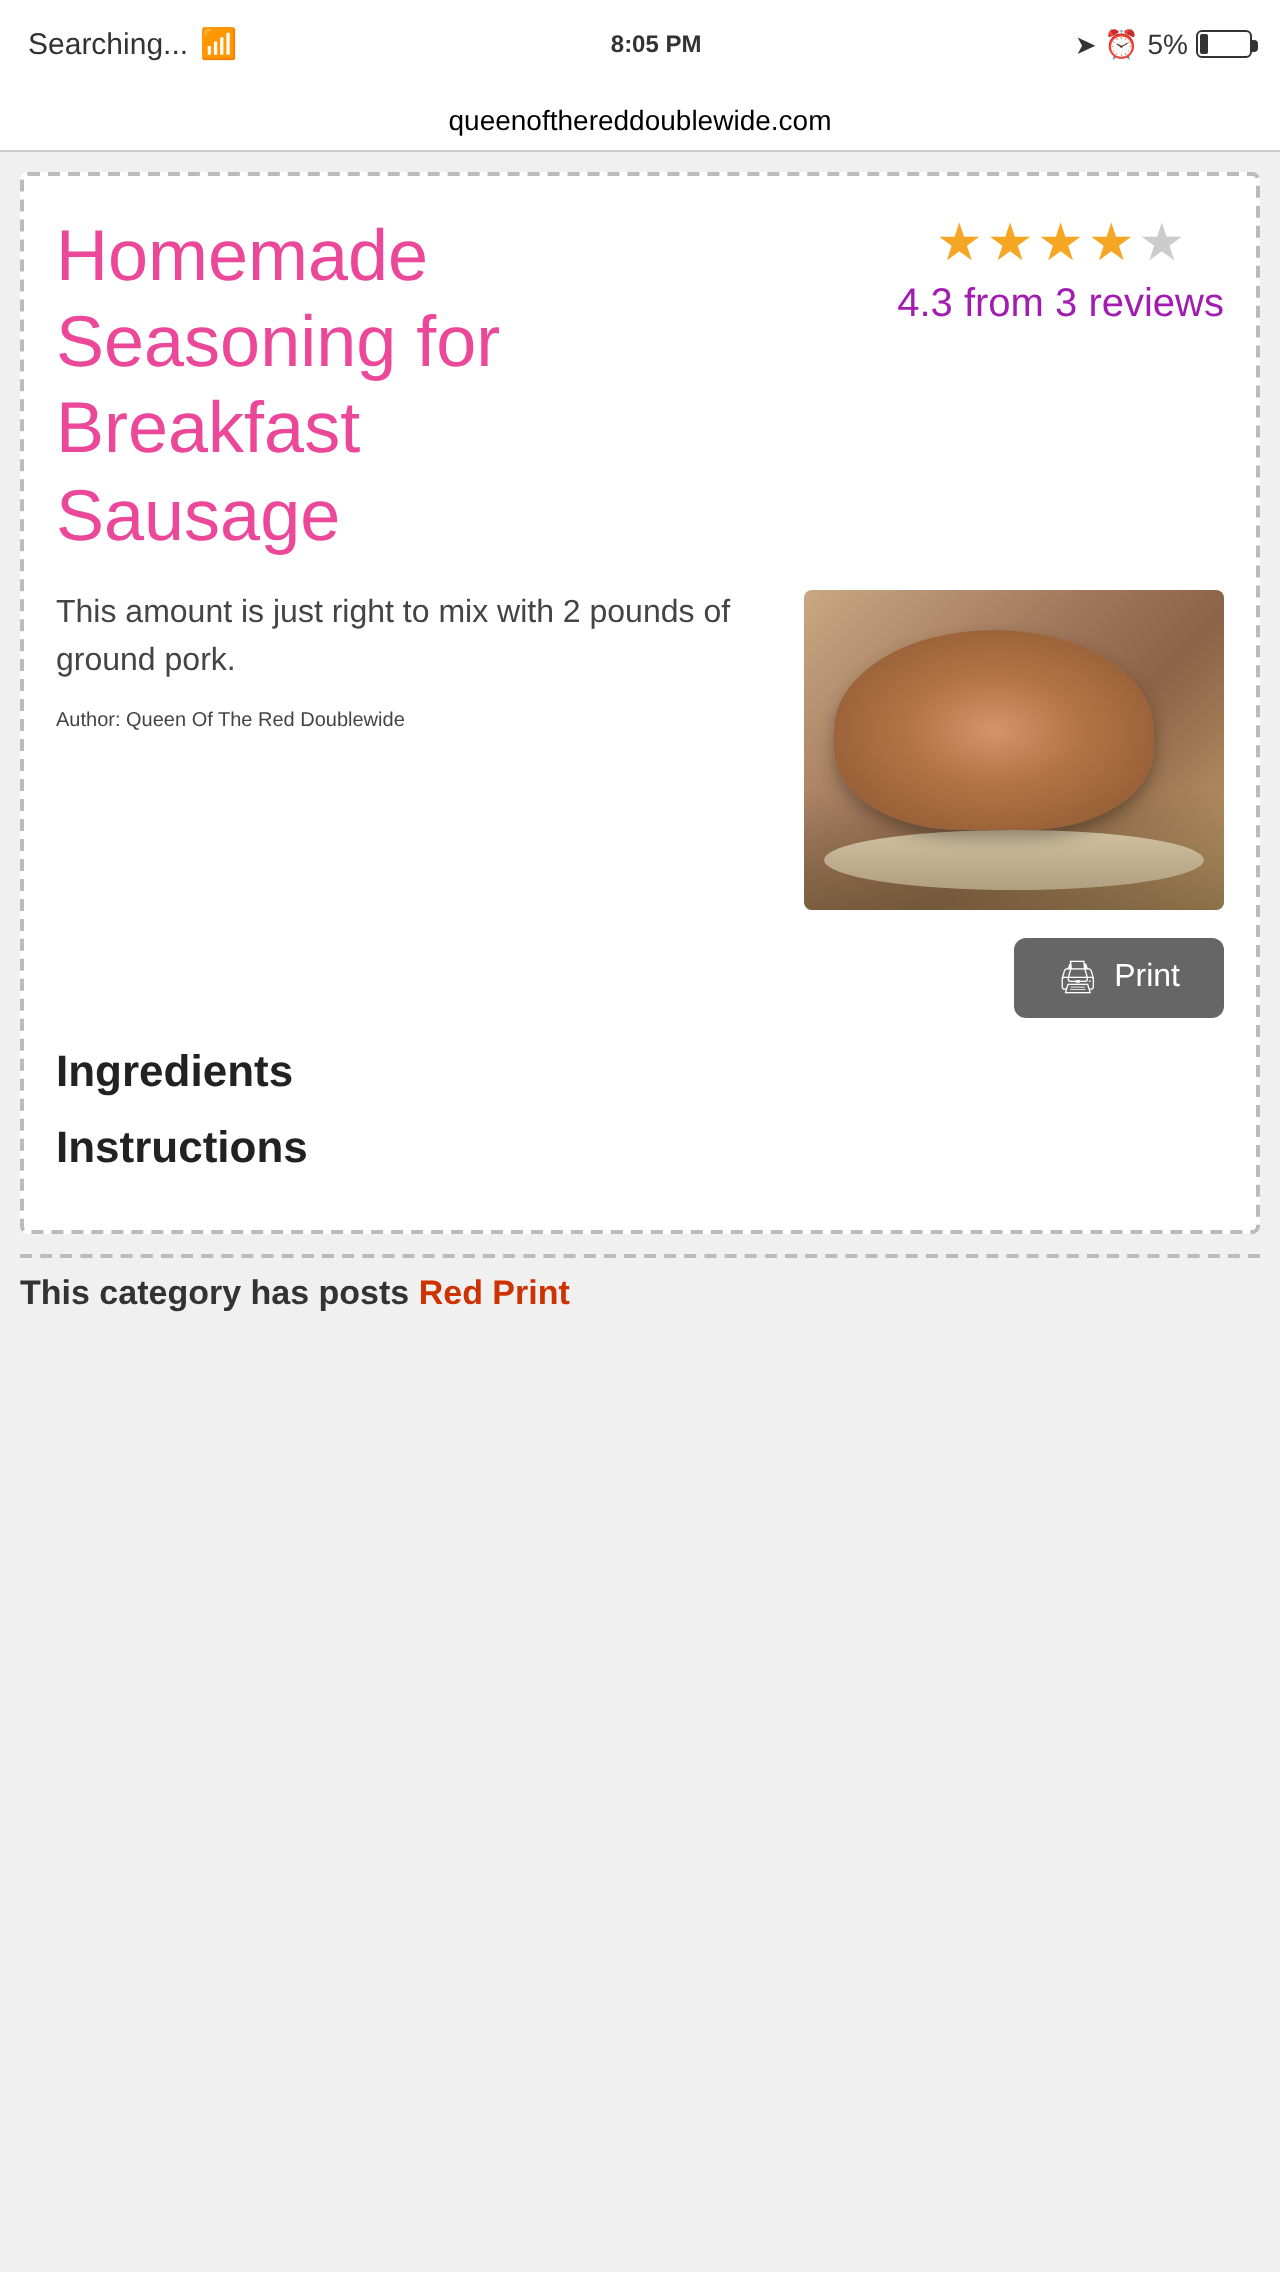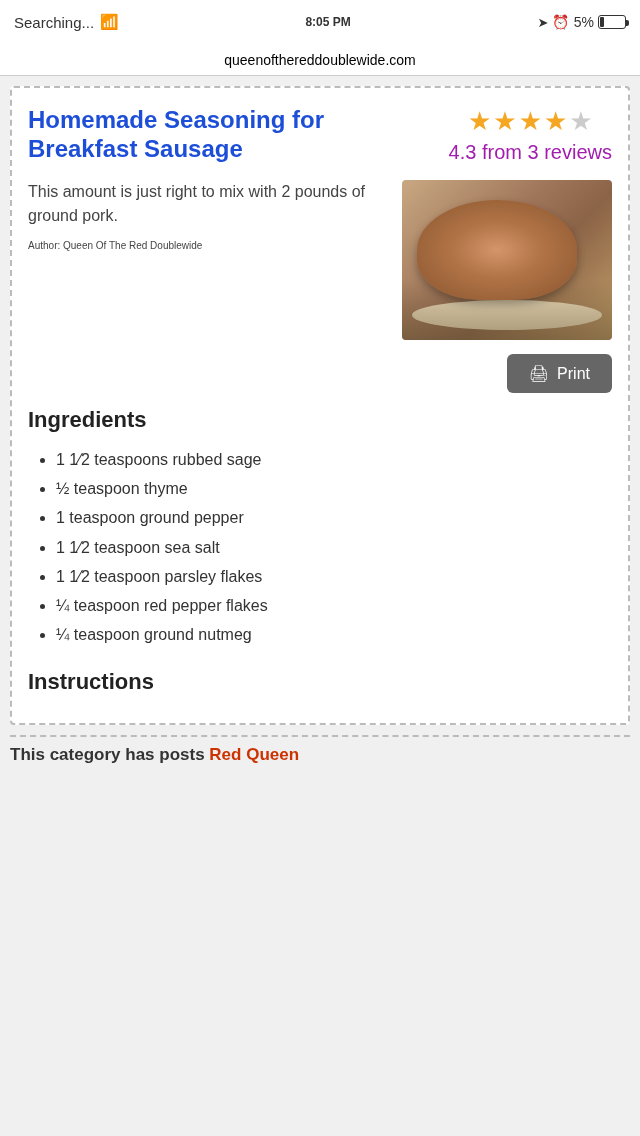--- a/index.html
+++ b/index.html
@@ -50,23 +50,23 @@
     }
 
     
     .title-row {
       display: flex;
       justify-content: space-between;
       align-items: flex-start;
       margin-bottom: 16px;
     }
     .recipe-title {
-      font-size: 24px;
-      font-weight: 700;
-      color: #1d4ed8;
+      font-size: 36px;
+      font-weight: 400;
+      color: #ec4899;
       line-height: 1.2;
       max-width: 300px;
     }
     .rating-block {
       display: flex;
       flex-direction: column;
       align-items: center;
       gap: 4px;
     }
     .stars {
@@ -281,29 +281,20 @@
   </div>
 
   <div class="print-button-row">
     <button class="print-button">
       <span class="print-icon">🖨</span>
       <span>Print</span>
     </button>
   </div>
 
   <h2 class="section-title">Ingredients</h2>
-  <ul class="ingredients-list">
-    <li>1 1⁄2 teaspoons rubbed sage</li>
-    <li>½ teaspoon thyme</li>
-    <li>1 teaspoon ground pepper</li>
-    <li>1 1⁄2 teaspoon sea salt</li>
-    <li>1 1⁄2 teaspoon parsley flakes</li>
-    <li>¼ teaspoon red pepper flakes</li>
-    <li>¼ teaspoon ground nutmeg</li>
-  </ul>
 
   <h2 class="section-title">Instructions</h2>
 
 </div>
 
 <div class="bottom-teaser">
-  <span>This category has posts </span><span class="red-link">Red Queen</span>
+  <span>This category has posts </span><span class="red-link">Red Print</span>
 </div>
 
 </body></html>

